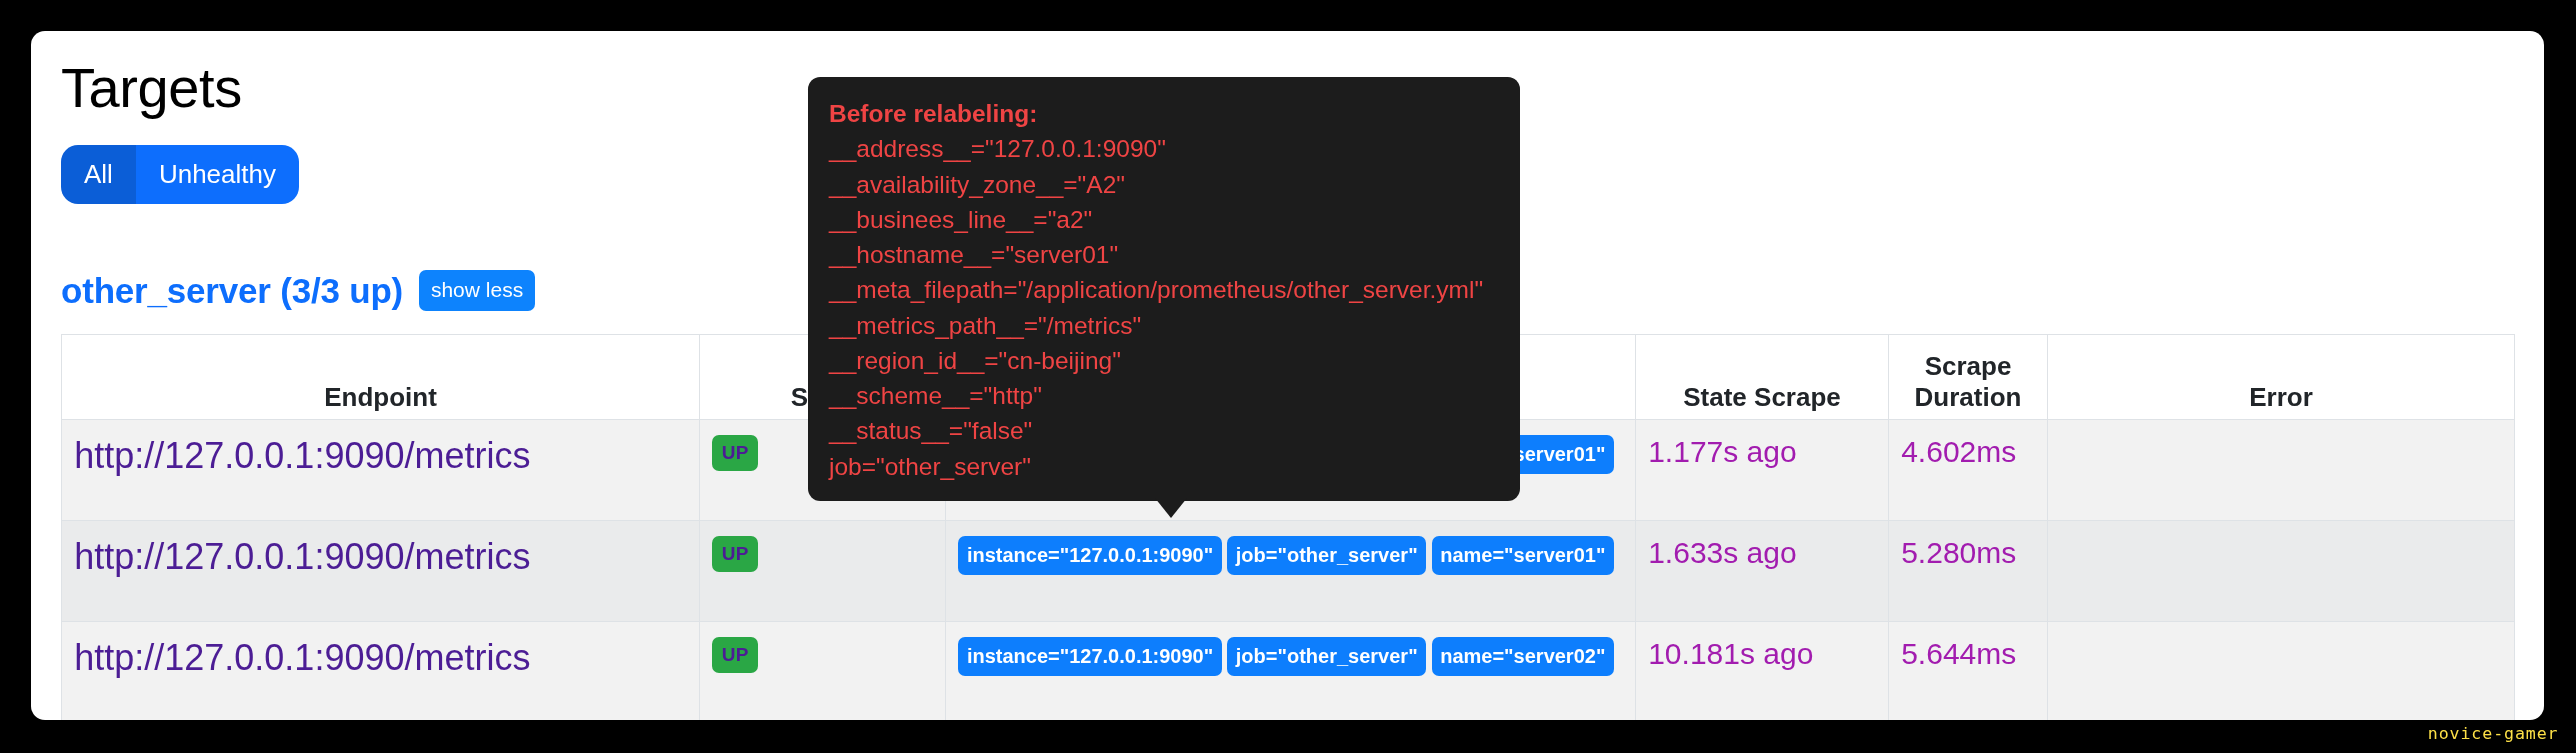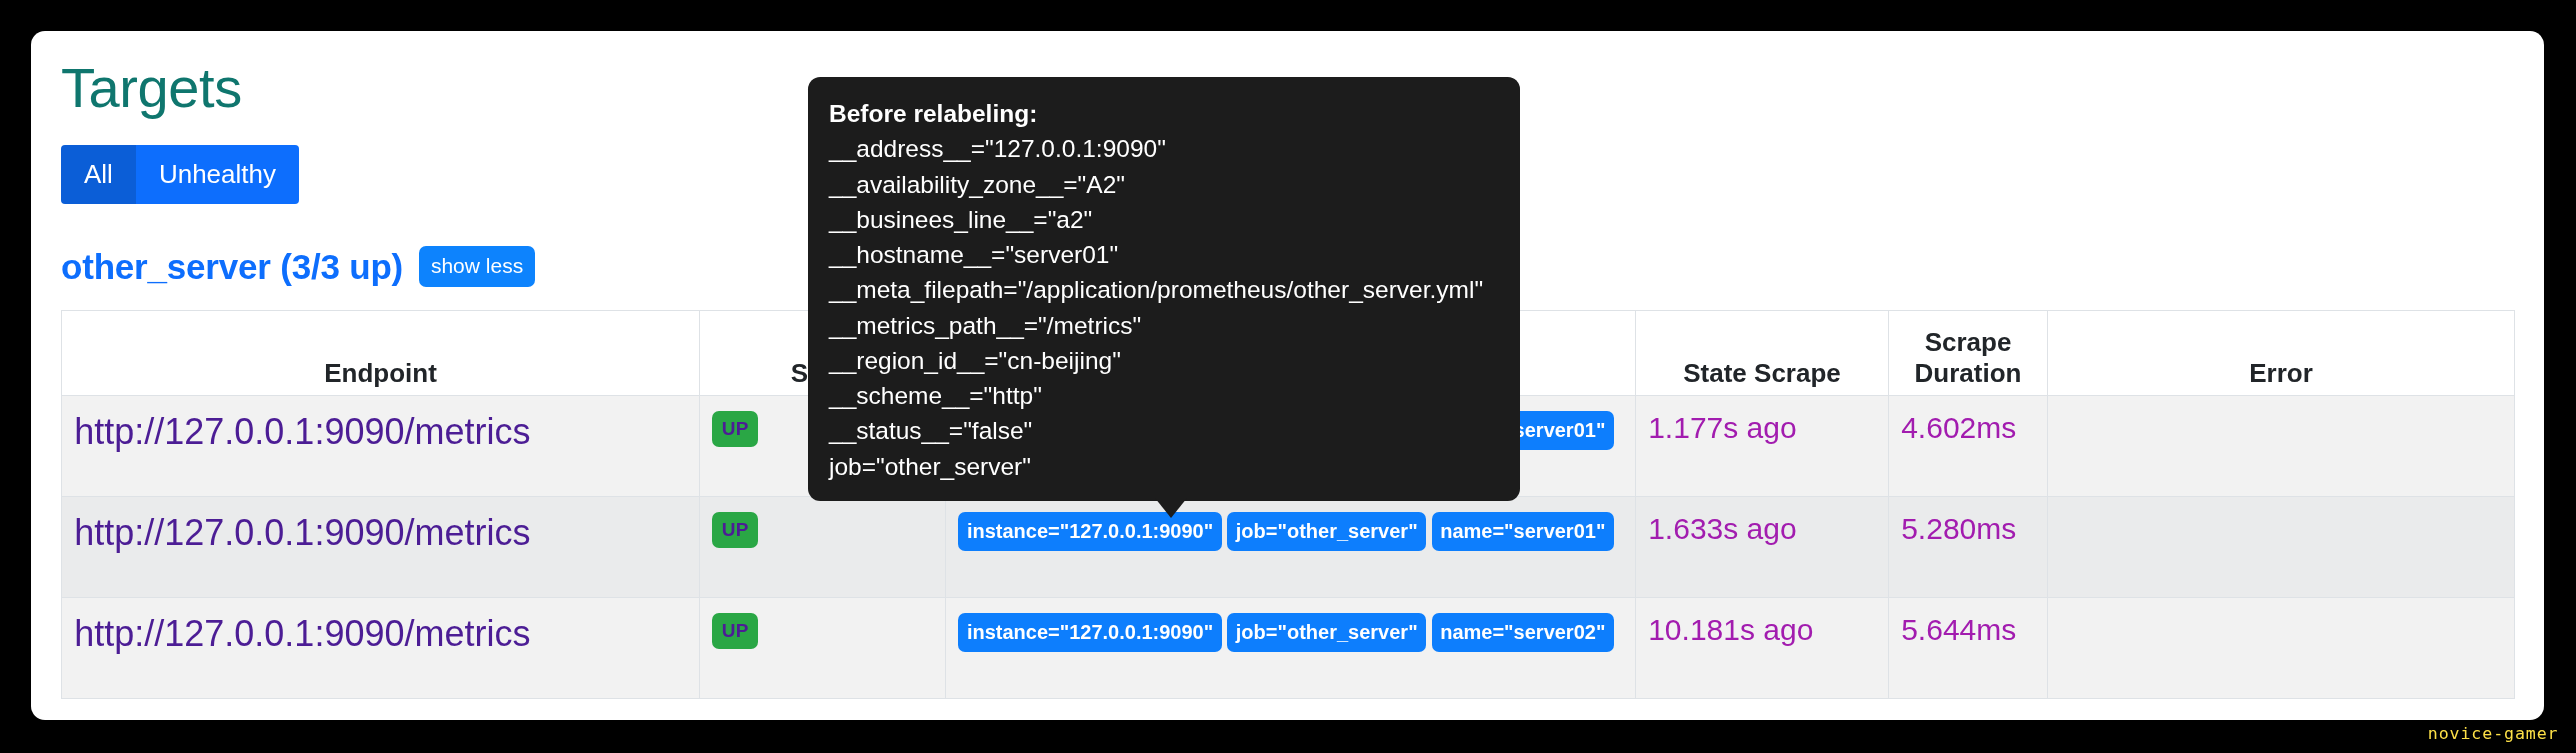--- a/index.html
+++ b/index.html
@@ -25,31 +25,31 @@
     overflow: hidden;
   }
   .card-inner {
     padding: 26px 30px 0 30px;
   }
   
   .page-title {
     font-size: 56px;
     line-height: 1.1;
     font-weight: 400;
-    color: #0f766e;
+    color: #000000;
     letter-spacing: -0.4px;
     margin: 0 0 26px 0;
   }
   
   .btn-group {
     display: inline-flex;
     align-items: flex-start;
-    border-radius: 4px;
+    border-radius: 17px;
     overflow: hidden;
-    margin-bottom: 42px;
+    margin-bottom: 30px;
   }
   .btn {
     background: #0d6efd;
     color: #ffffff;
     font-size: 26px;
     line-height: 1;
     padding: 16.6px 23px;
     border: none;
     cursor: pointer;
     white-space: nowrap;
@@ -72,20 +72,21 @@
   .show-less-btn {
     background: #0d83fd;
     color: #ffffff;
     font-size: 21px;
     line-height: 1;
     padding: 9.6px 12.2px 10.5px 12.2px;
     border: none;
     border-radius: 7px;
     cursor: pointer;
     font-family: "Liberation Sans", sans-serif;
+    margin-top: 36px;
   }
   
   table.targets {
     width: 2454px;
     border-collapse: collapse;
     table-layout: fixed;
     font-size: 26px;
     color: #212529;
   }
   table.targets th,
@@ -142,21 +143,21 @@
     margin: 0 5.2px 7.9px 0;
     white-space: nowrap;
   }
   .cell-text { font-size: 30px; color: #a21caf; }
   
   .tooltip {
     position: absolute;
     left: 808px; top: 77px;
     width: 712px;
     background: #1c1c1c;
-    color: #ffffff;
+    color: #ef4444;
     border-radius: 12.2px;
     padding: 19px 21px 17.5px 21px;
     font-size: 24.5px;
     line-height: 1.44;
     z-index: 50;
   }
   .tooltip .tt-title { font-weight: bold; }
   .tooltip .tt-line { white-space: nowrap; }
   .tooltip-arrow {
     position: absolute;

